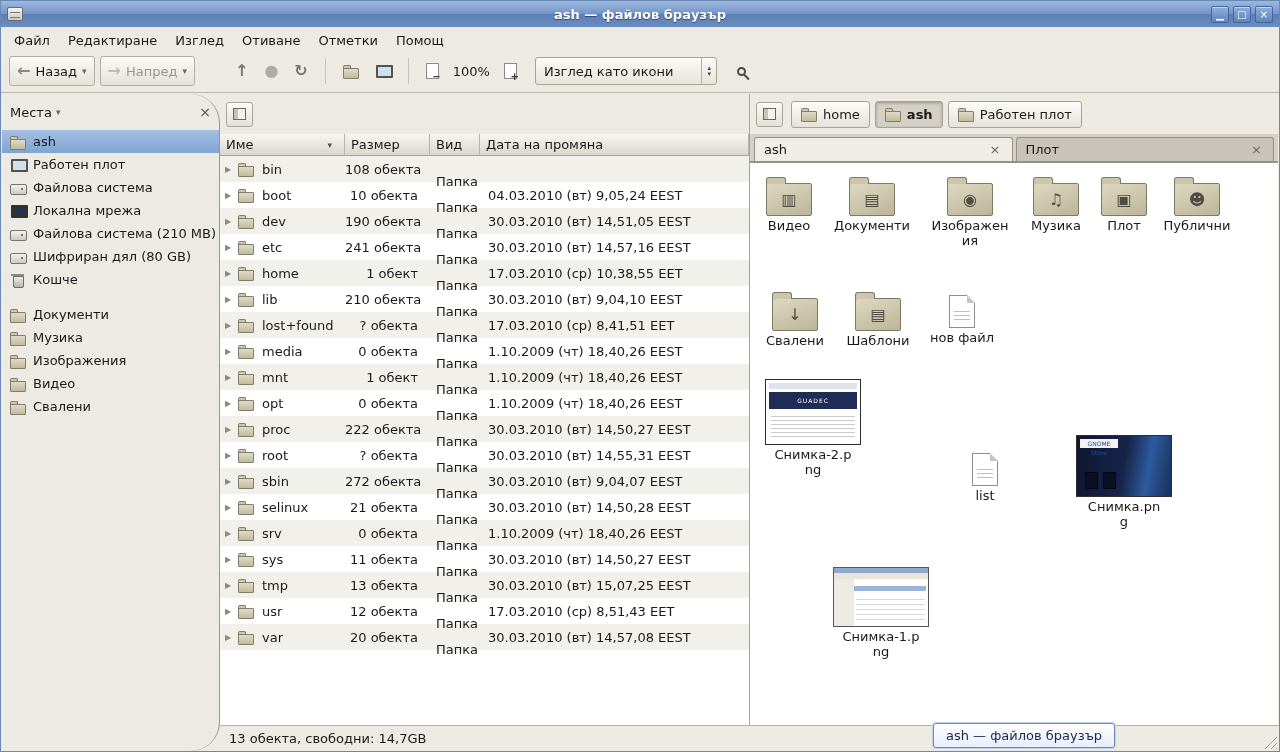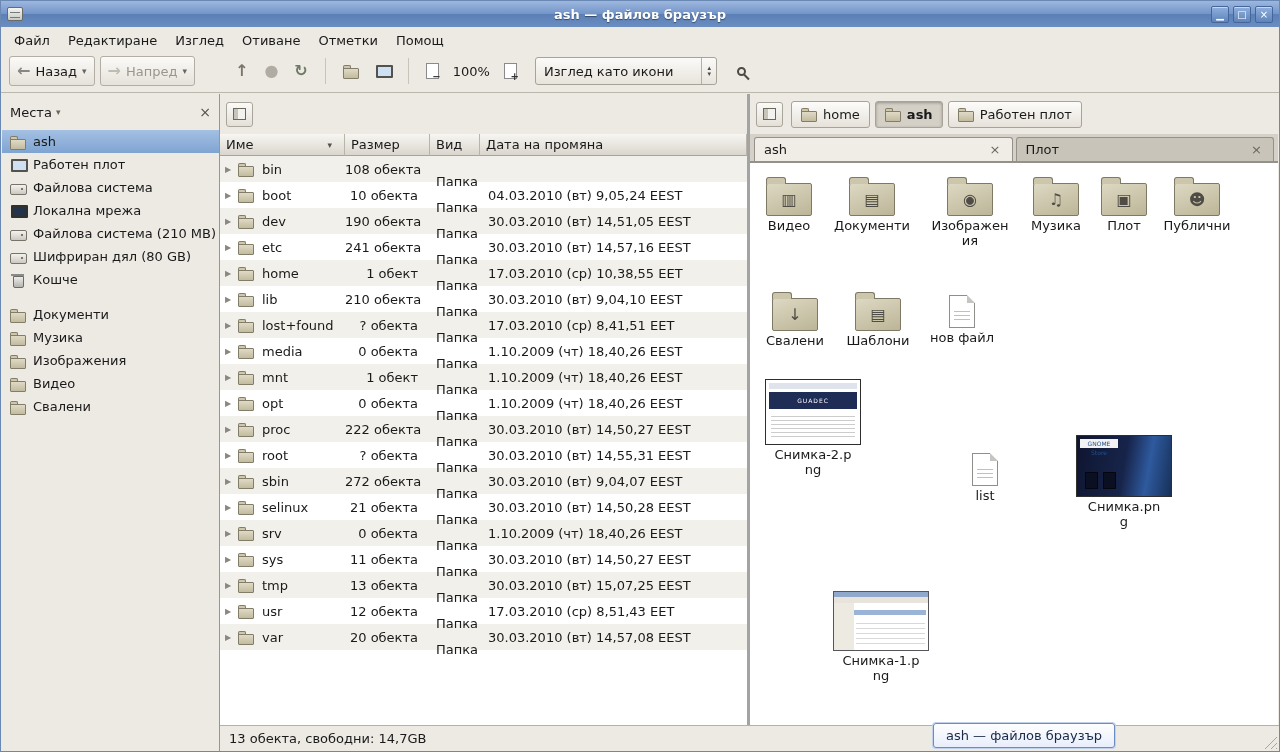--- a/index.html
+++ b/index.html
@@ -34,22 +34,22 @@
   .zpage { position:relative; width:13px; height:16px; background:#fff; border:1px solid #8a8a8a; }
   .zpage b { position:absolute; right:-3px; bottom:-4px; font-size:10px; color:#333; }
   .combo { margin-left:10px; width:182px; height:28px; display:flex; align-items:center; border:1px solid #a8a399; border-radius:3px; background:linear-gradient(#fbfaf8,#e8e4dc); padding-left:8px; }
   .combo .clabel { flex:1; }
   .spin { display:flex; flex-direction:column; align-items:center; justify-content:center; border-left:1px solid #b5b0a6; align-self:stretch; padding:0 5px; font-size:7px; line-height:6px; color:#4a4a46; }
   .mag { width:9px; height:9px; border:2px solid #4a4a46; border-radius:50%; position:relative; display:inline-block; }
   .mag::after { content:""; position:absolute; width:7px; height:2px; background:#4a4a46; transform:rotate(45deg); right:-6px; bottom:-4px; }
 
   
   .main { position:absolute; top:93px; bottom:0; left:1px; right:1px; display:flex; }
-  .sidebar { width:218px; border-right:1px solid #9a968c; display:flex; flex-direction:column; }
-  .middle { width:530px; border-right:3px solid #a3a3a3; display:flex; flex-direction:column; }
+  .sidebar { width:218px; border-right:1px solid #9a968c; display:flex; flex-direction:column;border-radius:29px; }
+  .middle { width:530px; border-right:1px solid #a3a3a3; display:flex; flex-direction:column; }
   .right { flex:1; display:flex; flex-direction:column; }
 
   
   .side-head { height:36px; display:flex; align-items:center; padding:0 8px; gap:4px; }
   .side-head .x { margin-left:auto; color:#55524a; font-size:14px; }
   .side-item { height:23px; display:flex; align-items:center; padding-left:8px; cursor:default; }
   .side-item.gap { margin-top:12px; }
   .side-item.sel { background:linear-gradient(#a4c0e2,#7fa4d2); }
   .si { width:16px; height:14px; position:relative; flex:none; margin-right:7px; }
   .si.folder::before { content:""; position:absolute; left:0; top:1px; width:6px; height:4px; background:#cfc8ad; border:1px solid #827d68; border-bottom:none; border-radius:2px 2px 0 0; }
@@ -579,21 +579,21 @@
             <div class="ilabel">list</div>
           </div>
           <div class="icell" style="left: 324px; top: 272px; width: 100px;">
             <div class="thumb thumb-dark">
               <div class="td-chip">GNOME Store</div>
               <div class="td-sh1"></div>
               <div class="td-sh2"></div>
             </div>
             <div class="ilabel">Снимка.png</div>
           </div>
-          <div class="icell" style="left: 81px; top: 428px; width: 100px;">
+          <div class="icell" style="left: 81px; top: 404px; width: 100px;">
             <div class="thumb thumb-window">
               <div class="tm-title"></div>
               <div class="tm-tool"></div>
               <div class="tm-side"></div>
               <div class="tm-sel"></div>
               <div class="tm-lines"></div>
             </div>
             <div class="ilabel">Снимка-1.png</div>
           </div>
         </div>

